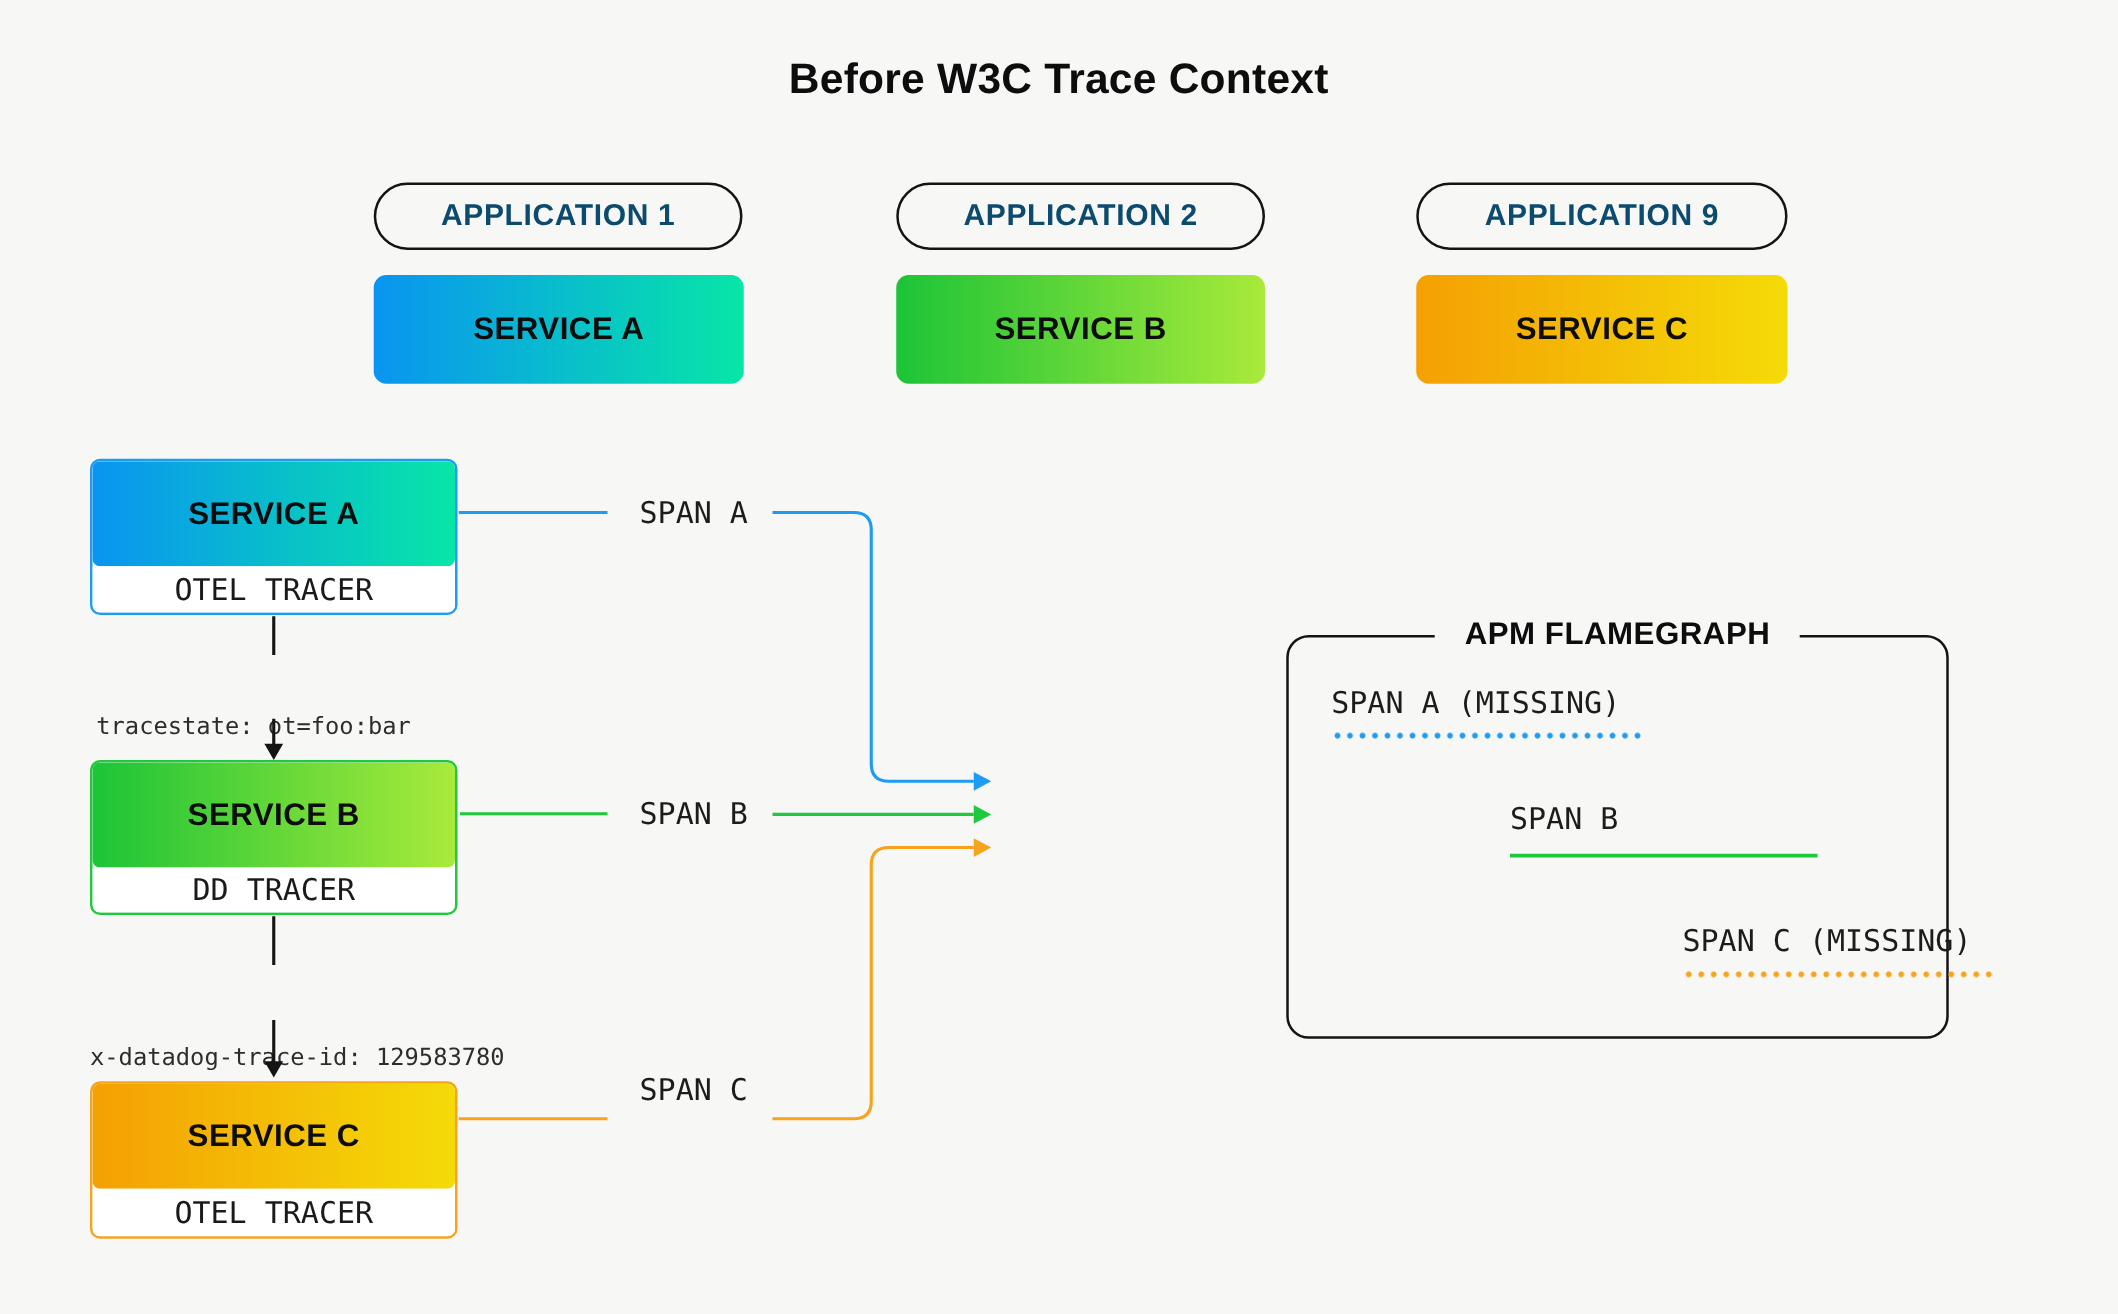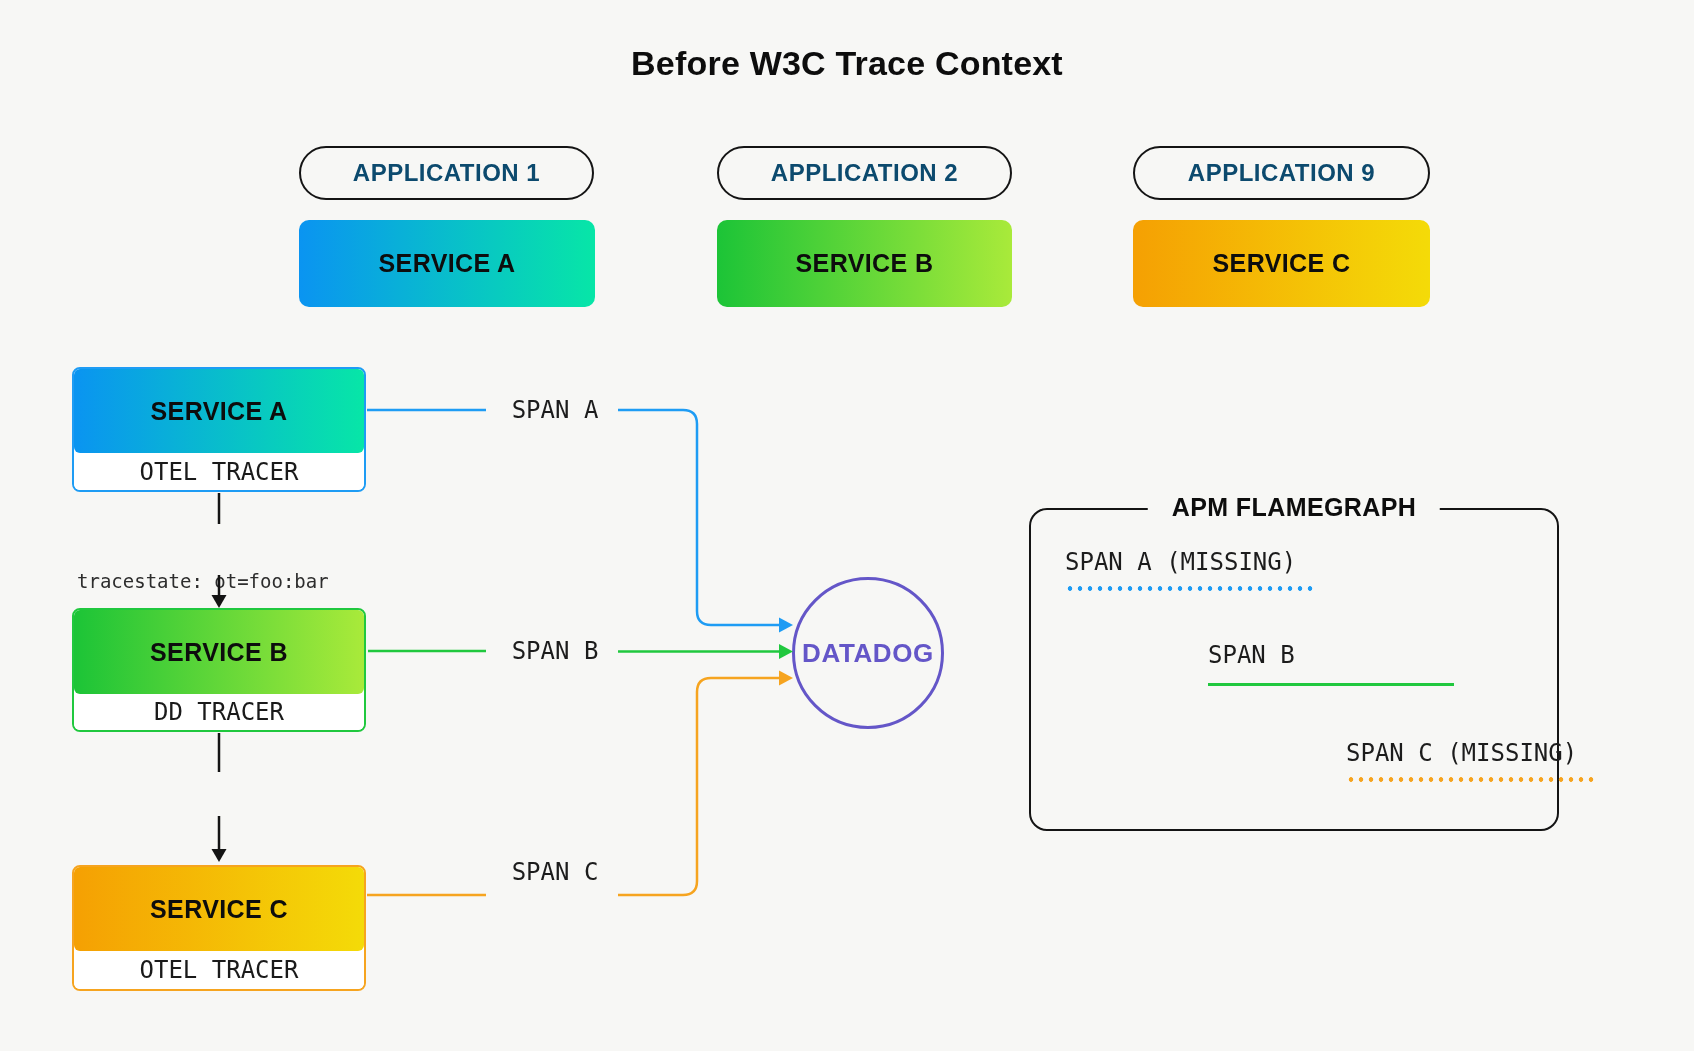--- a/index.html
+++ b/index.html
@@ -147,28 +147,28 @@
     <div class="strip">DD TRACER</div>
   </div>
   <div class="flow-box flow-c">
     <div class="head">SERVICE C</div>
     <div class="strip">OTEL TRACER</div>
   </div>
 
   <div class="edge-text edge-1">
     <div>tracestate: ot=foo:bar</div>
   </div>
+  <div class="edge-text edge-2">
+    <div>x-datadog-trace-id: 129583780</div>
+  </div>
 
   <div class="span-label span-a-label">SPAN A</div>
   <div class="span-label span-b-label">SPAN B</div>
   <div class="span-label span-c-label">SPAN C</div>
 
-  <div class="collector">
-    <span>DATADOG</span>
-  </div>
 
   <div class="flame">
     <div class="flame-title">APM FLAMEGRAPH</div>
     <div class="flame-row-label fr-a">SPAN A (MISSING)</div>
     <div class="flame-line fl-a"></div>
     <div class="flame-row-label fr-b">SPAN B</div>
     <div class="flame-line fl-b"></div>
     <div class="flame-row-label fr-c">SPAN C (MISSING)</div>
     <div class="flame-line fl-c"></div>
   </div>

